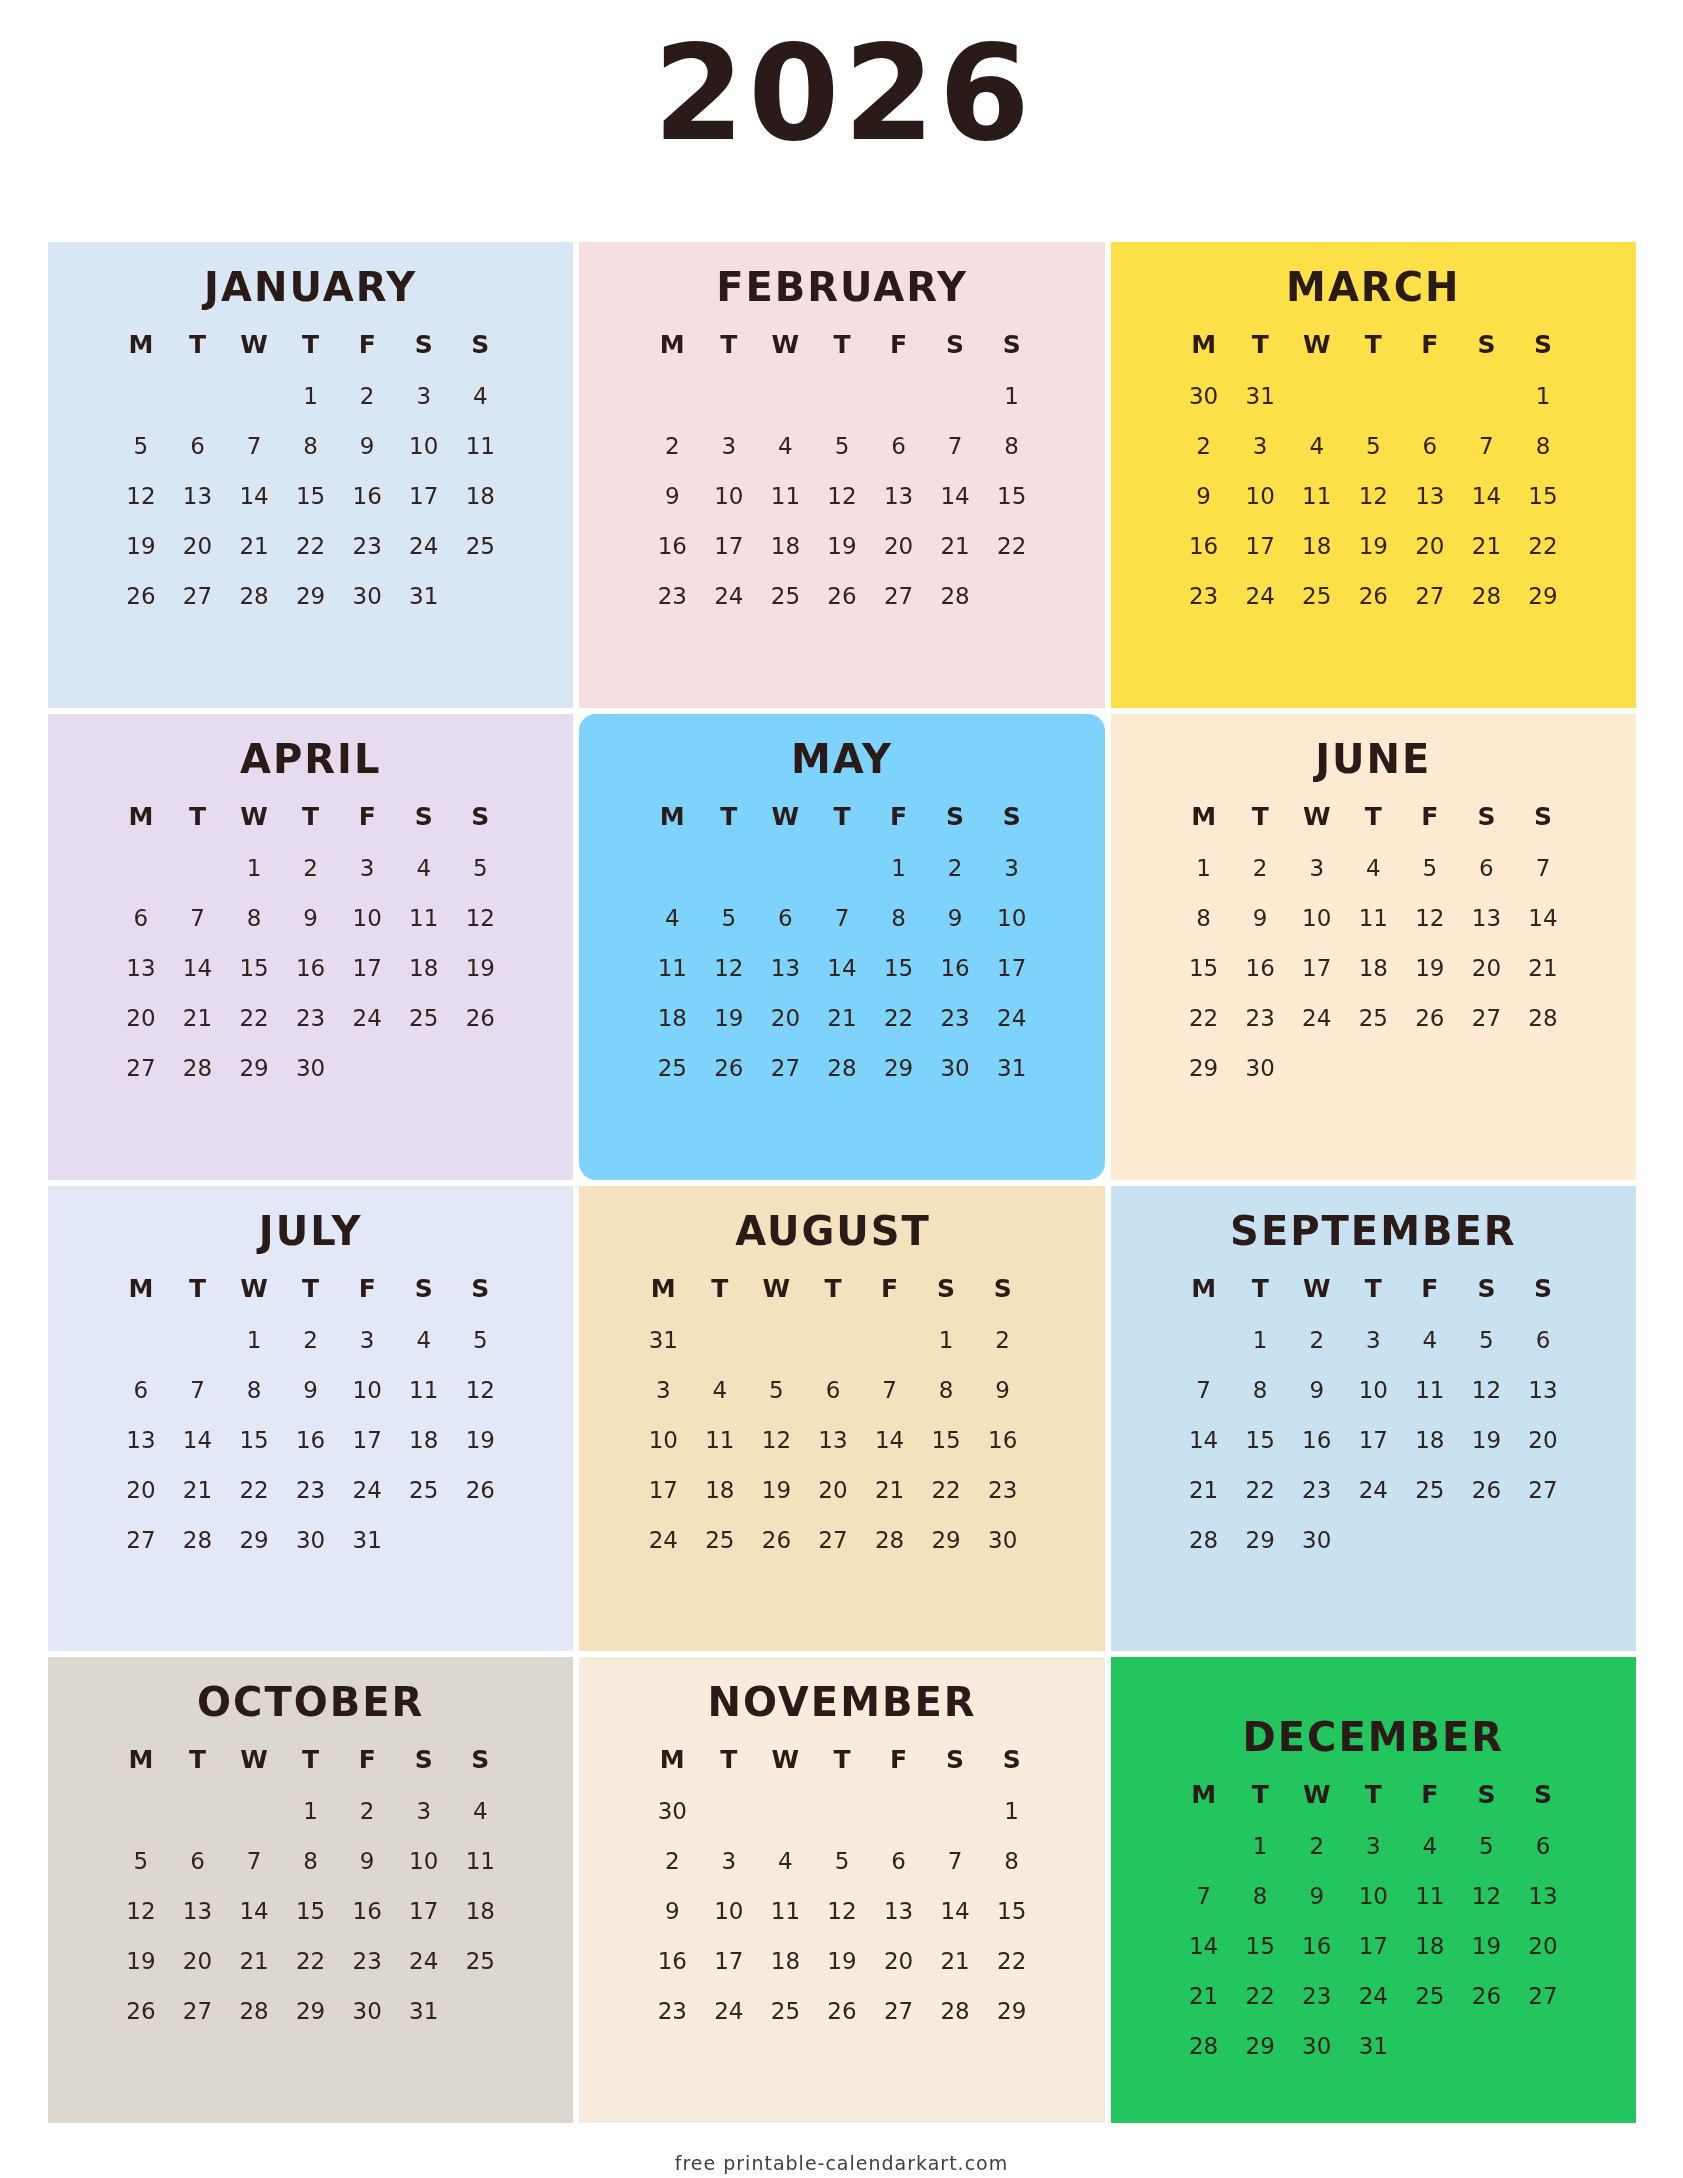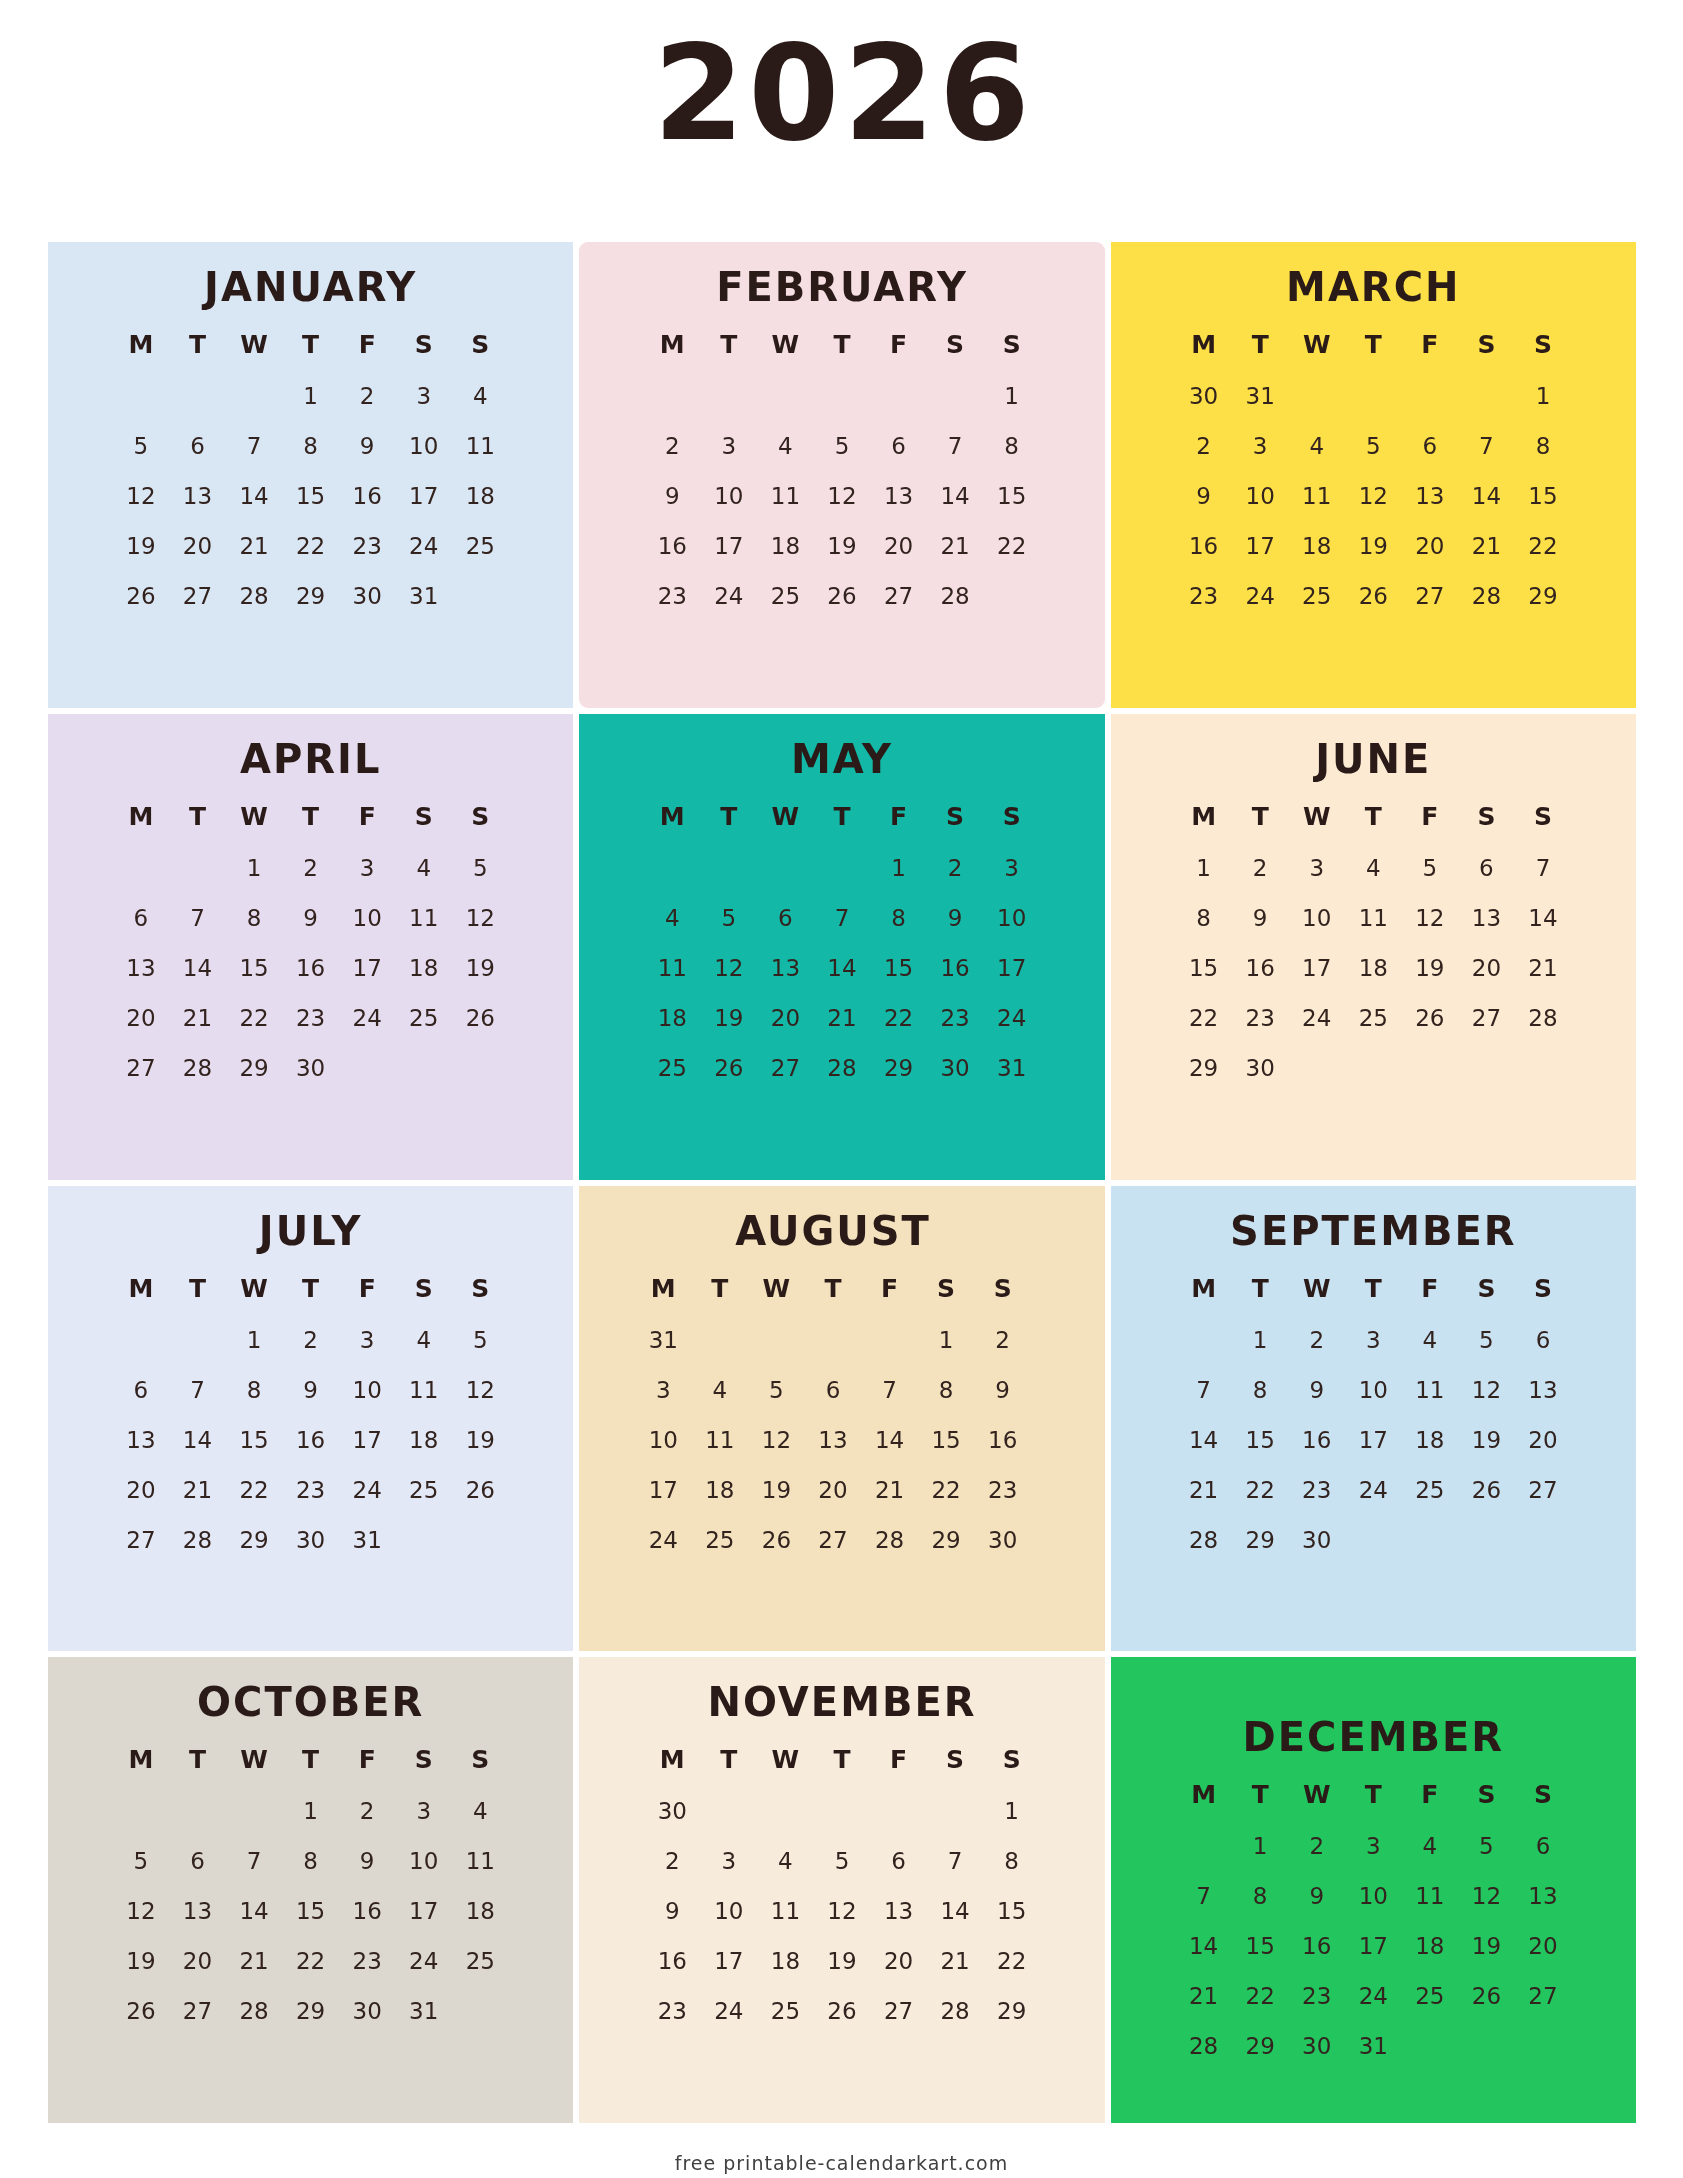--- a/index.html
+++ b/index.html
@@ -158,21 +158,21 @@
               <td>27</td>
               <td>28</td>
               <td>29</td>
               <td>30</td>
               <td>31</td>
               <td></td>
             </tr>
           </tbody>
         </table>
       </div>
-      <div class="month" style="background: rgb(245, 223, 227); border-radius: 9px;">
+      <div class="month" style="background: rgb(245, 223, 227);">
         <div class="month-name">FEBRUARY</div>
         <table class="cal">
           <thead>
             <tr>
               <th>M</th>
               <th>T</th>
               <th>W</th>
               <th>T</th>
               <th>F</th>
               <th>S</th>
@@ -347,21 +347,21 @@
               <td>28</td>
               <td>29</td>
               <td>30</td>
               <td></td>
               <td></td>
               <td></td>
             </tr>
           </tbody>
         </table>
       </div>
-      <div class="month" style="background: #14b8a6;">
+      <div class="month" style="background: #7dd3fc; border-radius: 17px;">
         <div class="month-name">MAY</div>
         <table class="cal">
           <thead>
             <tr>
               <th>M</th>
               <th>T</th>
               <th>W</th>
               <th>T</th>
               <th>F</th>
               <th>S</th>

